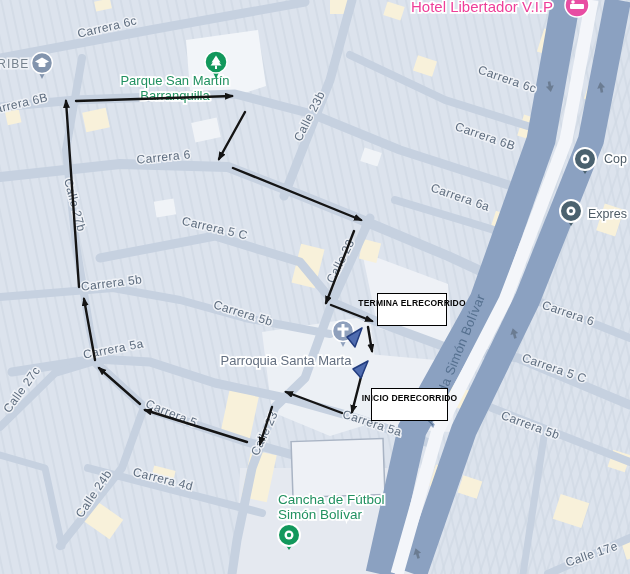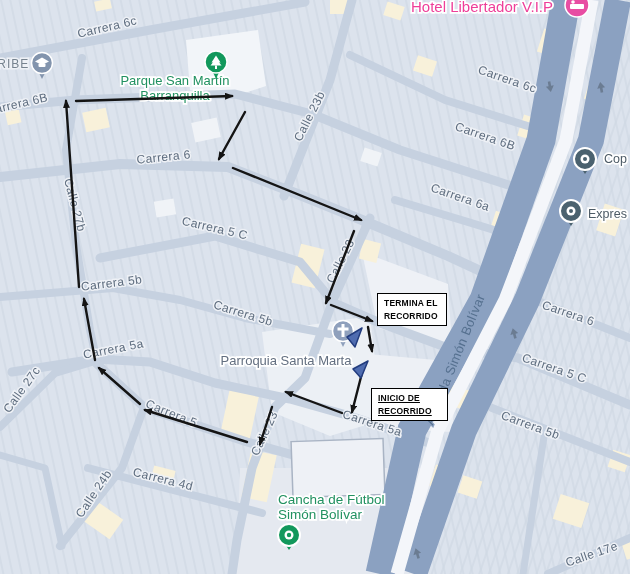--- a/index.html
+++ b/index.html
@@ -1,20 +1,20 @@
 <!DOCTYPE html>
 <html><head>
 <meta charset="utf-8">
 <style>
   html,body{margin:0;padding:0;background:#fff;}
   .stage{position:relative;width:630px;height:574px;overflow:hidden;
          font-family:"Liberation Sans",sans-serif;background:#dce3ed;}
   .stage svg{position:absolute;left:0;top:0;}
   .callout{position:absolute;background:#ffffff;border:1px solid #000;
-           box-sizing:border-box;display:flex;flex-direction:column;justify-content:center;
+           box-sizing:border-box;display:flex;flex-direction:row;justify-content:center;
            padding:3px 6px;z-index:10;}
   .callout span{font-size:8.5px;font-weight:700;color:#060606;line-height:13px;
                 letter-spacing:.2px;white-space:nowrap;}
 </style>
 </head>
 <body>
 
 <div class="stage">
   <svg id="map-svg" width="630" height="574" viewBox="0 0 630 574">
       <defs>
@@ -197,17 +197,17 @@
         <line x1="247" y1="442" x2="145" y2="410" marker-end="url(#ah)"></line>
         <line x1="140" y1="404" x2="99" y2="368" marker-end="url(#ah)"></line>
       </g>
       <polygon points="362,328 347,337 355,347" fill="#4f6cb0" stroke="#223c7e" stroke-width="1.5" stroke-linejoin="round"></polygon>
       <polygon points="368,361 353,369 361,378" fill="#4f6cb0" stroke="#223c7e" stroke-width="1.5" stroke-linejoin="round"></polygon>
     </svg>
   <div class="callout" id="callout-termina" style="left: 377px; top: 293px; width: 70px; height: 33px;">
     <span>TERMINA EL</span>
     <span>RECORRIDO</span>
   </div>
-  <div class="callout" id="callout-inicio" style="left: 371px; top: 388px; width: 77px; height: 33px; text-decoration: underline;">
+  <div class="callout" id="callout-inicio" style="left: 371px; top: 388px; width: 77px; height: 33px;">
     <span>INICIO DE</span>
     <span>RECORRIDO</span>
   </div>
 </div>
 
 </body></html>

